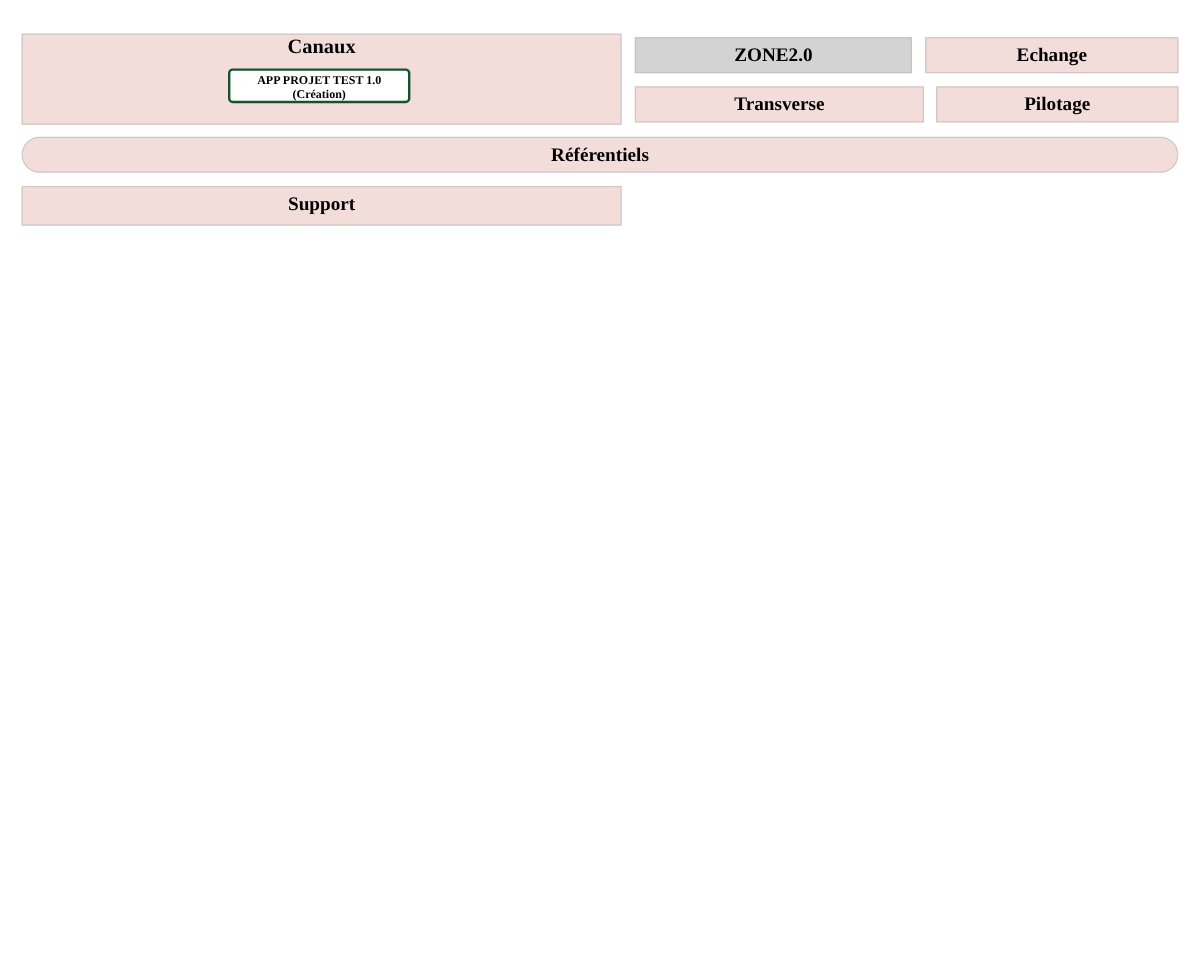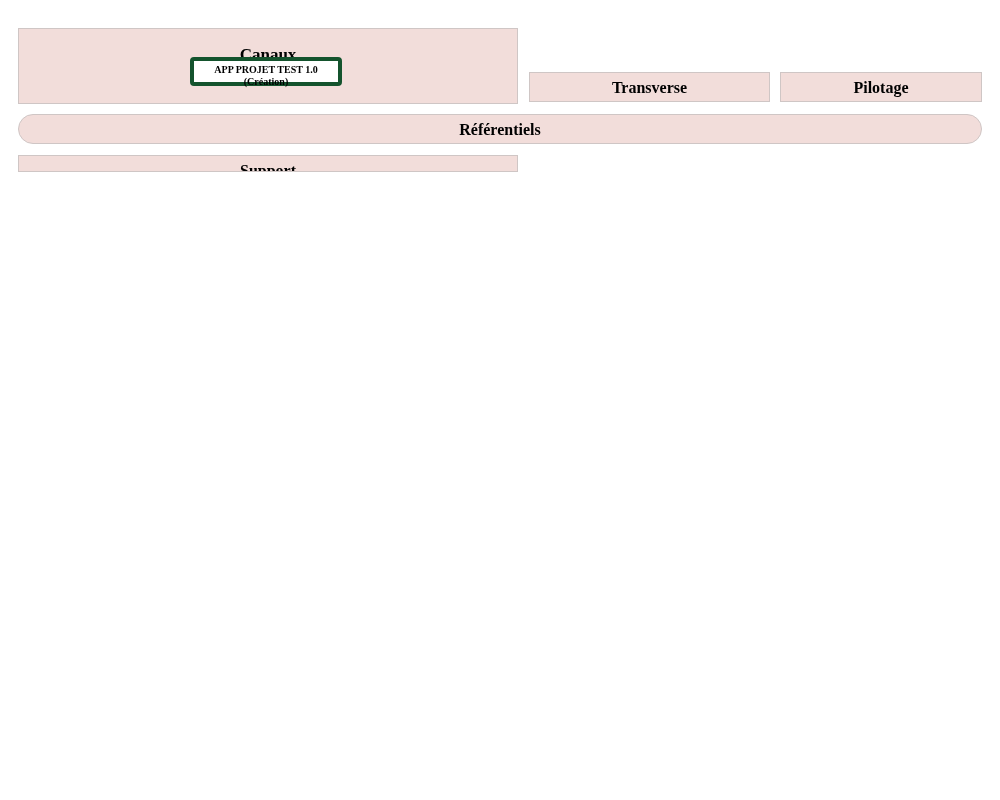--- a/index.html
+++ b/index.html
@@ -40,21 +40,21 @@
     line-height: 1.15;
     color: #000000;
     white-space: nowrap;
   }
 
   
   #zone-canaux {
     left: 18px;  top: 28px;
     width: 500px; height: 76px;
   }
-  #zone-canaux .zone-title { font-size: 17px; padding-top: 16px; }
+  #zone-canaux .zone-title { font-size: 17px; padding-top: 0; }
 
   #zone-zone20 {
     left: 529px; top: 31px;
     width: 231px; height: 30px;
     background: #d3d3d3;
     border: 1px solid #c4c4c4;
   }
   #zone-zone20 .zone-title { font-size: 16px; padding-top: 6px; }
 
   #zone-echange {
@@ -76,30 +76,30 @@
   #zone-pilotage .zone-title { font-size: 16px; padding-top: 6px; }
 
   #zone-referentiels {
     left: 18px;  top: 114px;
     width: 964px; height: 30px; border-radius: 15px;
   }
   #zone-referentiels .zone-title { font-size: 16px; padding-top: 6px; }
 
   #zone-support {
     left: 18px;  top: 155px;
-    width: 500px; height: 17px;
+    width: 500px; height: 33px;
   }
   #zone-support .zone-title { font-size: 16px; padding-top: 6px; }
 
   
   .app-card {
     position: absolute;
     box-sizing: border-box;
     background: #ffffff;
-    border: 4px solid #14532d;
+    border: 2px solid #14532d;
     border-radius: 4px;
     text-align: center;
     padding: 3px 6px 4px 6px;
     line-height: 1.15;
   }
   #app-card-projet-test {
     left: 190px;
     top: 57px;
     width: 152px;
     height: 29px;
@@ -126,21 +126,27 @@
 
   <div class="zone" id="zone-canaux">
     <span class="zone-title">Canaux</span>
   </div>
 
   <div class="app-card" id="app-card-projet-test">
     <span class="app-name">APP PROJET TEST 1.0</span>
     <span class="app-state">(Création)</span>
   </div>
 
+  <div class="zone" id="zone-zone20">
+    <span class="zone-title">ZONE2.0</span>
+  </div>
 
+  <div class="zone" id="zone-echange">
+    <span class="zone-title">Echange</span>
+  </div>
 
   <div class="zone" id="zone-transverse">
     <span class="zone-title">Transverse</span>
   </div>
 
   <div class="zone" id="zone-pilotage">
     <span class="zone-title">Pilotage</span>
   </div>
 
   <div class="zone" id="zone-referentiels">

